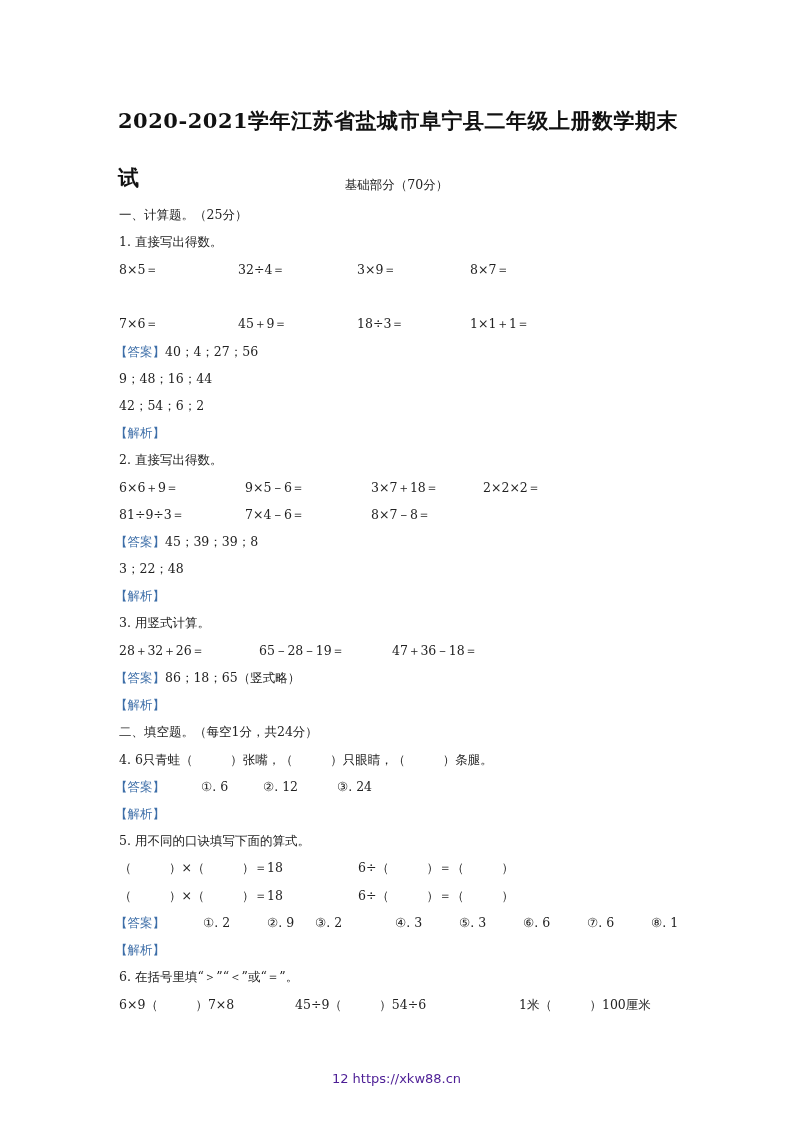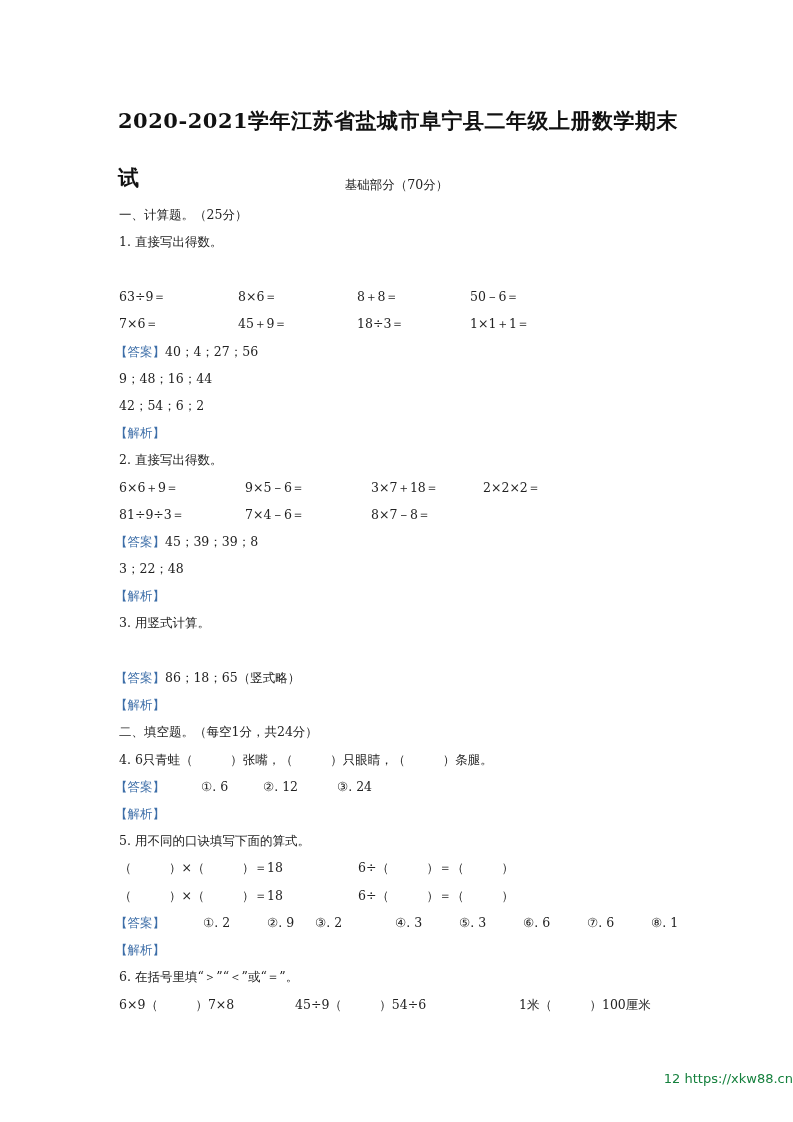--- a/index.html
+++ b/index.html
@@ -19,43 +19,43 @@
       text-align: center; font-size: 12.5px; color: #222;
     }
     .line {
       position: absolute; left: 119px; font-size: 12.5px; color: #222;
       white-space: nowrap; height: 18px; line-height: 18px;
     }
     .cell { position: absolute; top: 0; white-space: nowrap; }
     .tag { color: #3d6ea8; margin-top: 13px; }
     .tag-wrap { position: absolute; left: 115px; font-size: 12.5px; height: 18px; line-height: 18px; white-space: nowrap; }
     .footer {
-      position: absolute; left: 0; width: 793px; top: 1071px; text-align: right;
-      font-family: "DejaVu Sans", "Liberation Sans", sans-serif; font-size: 13px; color: #15803d;
+      position: absolute; left: 0; width: 793px; top: 1071px; text-align: center;
+      font-family: "DejaVu Sans", "Liberation Sans", sans-serif; font-size: 13px; color: #4c1d95;
     }
   </style>
 </head>
 <body>
 
 <div class="page">
 
   <div class="title">
     <div>2020-2021学年江苏省盐城市阜宁县二年级上册数学期末试</div>
   </div>
 
   <div class="subtitle">基础部分（70分）</div>
 
   <div class="line" style="top:206px">一、计算题。（25分）</div>
   <div class="line" style="top:233px">1. 直接写出得数。</div>
 
-  <div class="line" style="top:288px;width:560px">
-    <span class="cell" style="left:0">63÷9＝</span>
-    <span class="cell" style="left:119px">8×6＝</span>
-    <span class="cell" style="left:238px">8＋8＝</span>
-    <span class="cell" style="left:351px">50－6＝</span>
+  <div class="line" style="top:261px;width:560px">
+    <span class="cell" style="left:0">8×5＝</span>
+    <span class="cell" style="left:119px">32÷4＝</span>
+    <span class="cell" style="left:238px">3×9＝</span>
+    <span class="cell" style="left:351px">8×7＝</span>
   </div>
   <div class="line" style="top:315px;width:560px">
     <span class="cell" style="left:0">7×6＝</span>
     <span class="cell" style="left:119px">45＋9＝</span>
     <span class="cell" style="left:238px">18÷3＝</span>
     <span class="cell" style="left:351px">1×1＋1＝</span>
   </div>
 
   <div class="tag-wrap" style="top:343px">
     <span class="tag">【答案】</span><span>40；4；27；56</span>
@@ -80,20 +80,25 @@
   </div>
   <div class="tag-wrap" style="top:533px">
     <span class="tag">【答案】</span><span>45；39；39；8</span>
   </div>
   <div class="line" style="top:560px">3；22；48</div>
   <div class="tag-wrap" style="top:587px">
     <span class="tag">【解析】</span>
   </div>
 
   <div class="line" style="top:614px">3. 用竖式计算。</div>
+  <div class="line" style="top:642px;width:560px">
+    <span class="cell" style="left:0">28＋32＋26＝</span>
+    <span class="cell" style="left:140px">65－28－19＝</span>
+    <span class="cell" style="left:273px">47＋36－18＝</span>
+  </div>
   <div class="tag-wrap" style="top:669px">
     <span class="tag">【答案】</span><span>86；18；65（竖式略）</span>
   </div>
   <div class="tag-wrap" style="top:696px">
     <span class="tag">【解析】</span>
   </div>
 
   <div class="line" style="top:723px">二、填空题。（每空1分，共24分）</div>
 
   <div class="line" style="top:751px">4. 6只青蛙（　　　）张嘴，（　　　）只眼睛，（　　　）条腿。</div>

